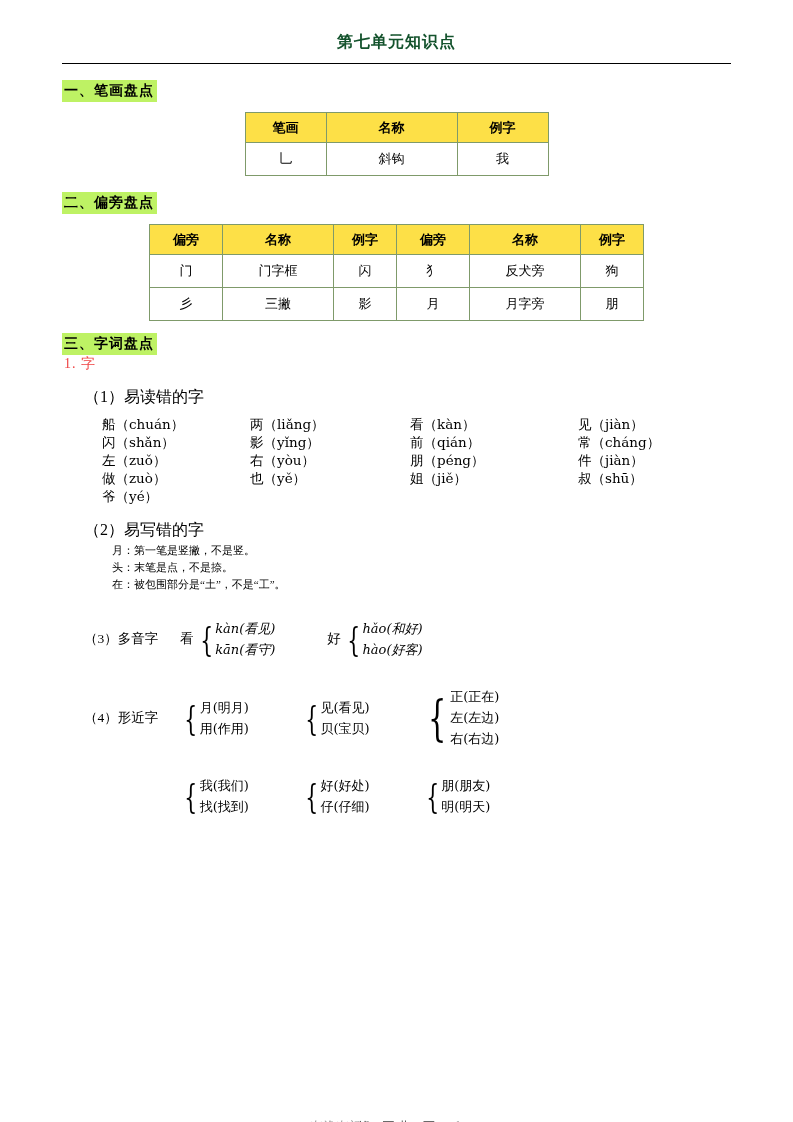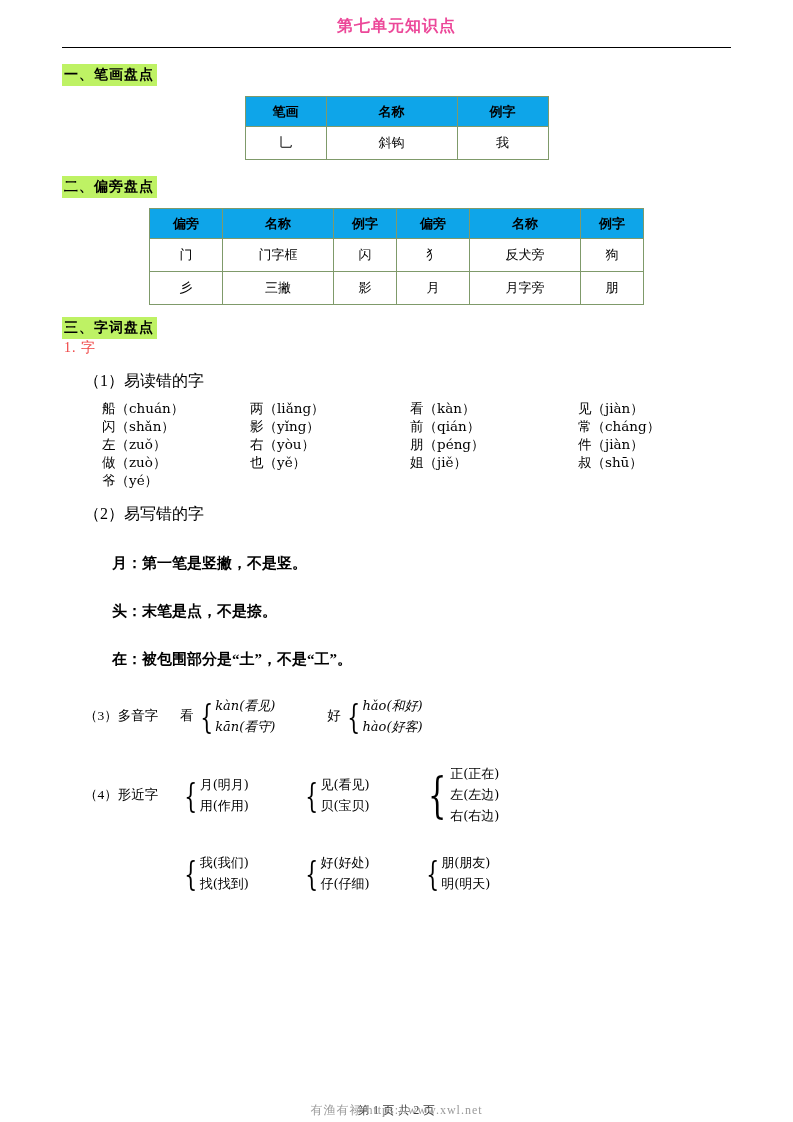--- a/index.html
+++ b/index.html
@@ -19,22 +19,22 @@
     position: relative;
     width: 793px;
     height: 1122px;
     box-sizing: border-box;
     padding: 0 62px;
   }
   .doc-title {
     text-align: center;
     font-size: 16px;
     font-weight: bold;
-    color: #ec4899;
-    margin-top: 16px;
+    color: #14532d;
+    margin-top: 32px;
     letter-spacing: 1px;
   }
   .title-rule {
     border-bottom: 1px solid #000;
     margin-top: 10px;
     width: 100%;
   }
   .section-head {
     display: inline-block;
     background: #bef264;
@@ -52,21 +52,21 @@
     font-size: 13px;
   }
   table.grid td, table.grid th {
     border: 1px solid #7f9a6a;
     text-align: center;
     vertical-align: middle;
     font-weight: normal;
     padding: 0;
   }
   table.grid thead td {
-    background: #0ea5e9;
+    background: #fde047;
     font-weight: bold;
     height: 29px;
   }
   table.grid tbody td {
     height: 32px;
     background: #ffffff;
   }
   .t1 td.c1 { width: 80px; }
   .t1 td.c2 { width: 130px; }
   .t1 td.c3 { width: 90px; }
@@ -91,24 +91,23 @@
     margin-top: 8px;
     margin-left: 40px;
     display: grid;
     grid-template-columns: 148px 160px 168px 160px;
     font-size: 13.5px;
   }
   .pinyin-grid .cell { white-space: nowrap; }
   .py { font-family: "DejaVu Serif", serif; }
 
   .note-line {
-    font-size: 15px;
-    margin-top: 29px;
+    font-size: 11px;
+    margin-top: 2px;
     margin-left: 50px;
-    font-weight: bold;
   }
 
   
   .brace-row {
     display: flex;
     align-items: center;
     margin-top: 14px;
     margin-left: 22px;
   }
   .brace-label {

